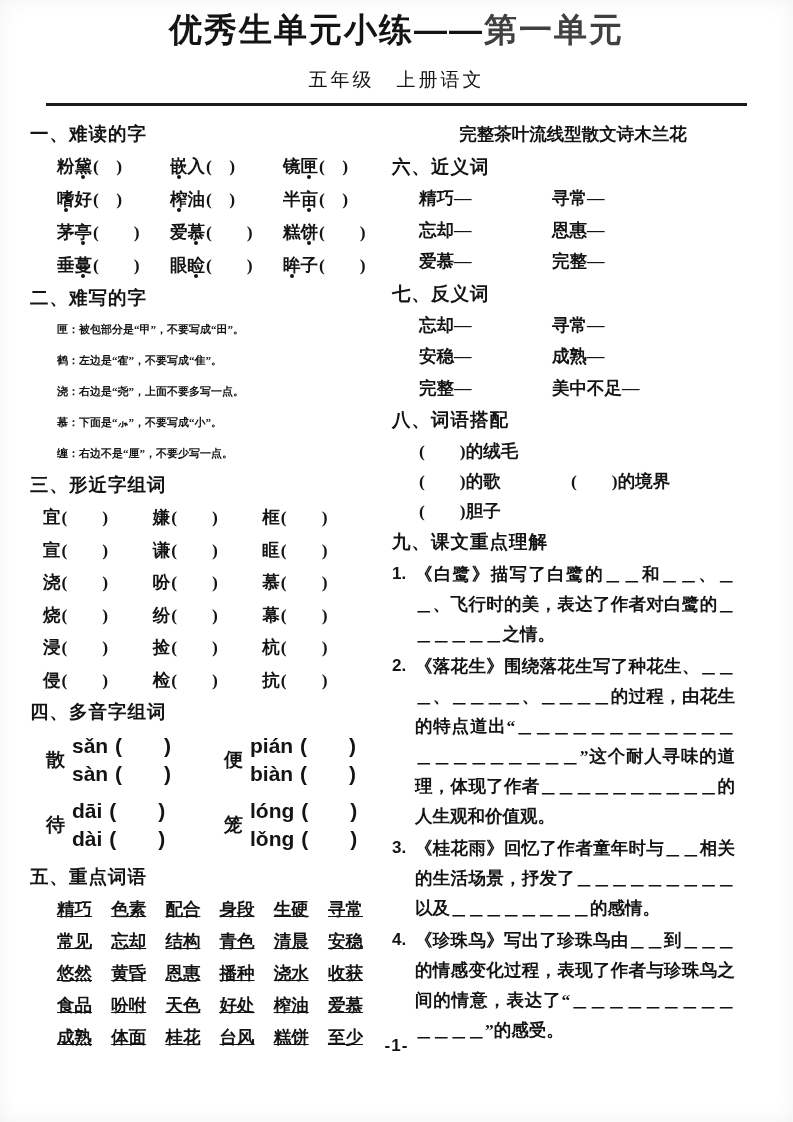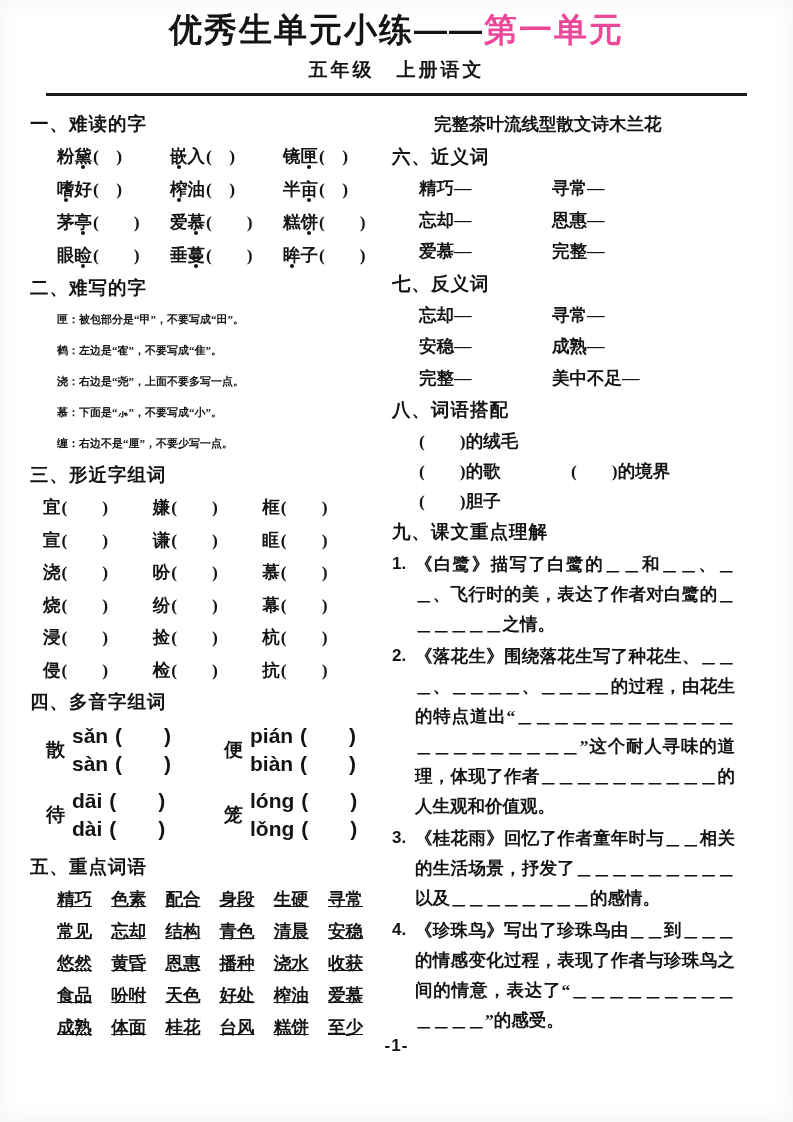--- a/index.html
+++ b/index.html
@@ -2,22 +2,22 @@
 <html><head>
 <meta charset="utf-8">
 <style>
   html,body{margin:0;padding:0;background:#e9e9e9;}
   .page{width:793px;height:1122px;margin:0 auto;background:#ffffff;position:relative;
         overflow:hidden;color:#141414;font-family:"Liberation Serif",serif;font-weight:700;
         box-shadow:inset 0 0 22px rgba(0,0,0,0.05);}
   header{padding-top:10px;text-align:center;}
   .title{margin:0;font-family:"Liberation Sans",sans-serif;font-weight:900;font-size:33px;
          letter-spacing:2px;line-height:40px;}
-  .title .red{color:#ec4899;}
-  .subtitle{margin-top:7px;font-size:19px;font-weight:700;letter-spacing:3px;}
+  .title .red{color:#404040;}
+  .subtitle{margin-top:17px;font-size:19px;font-weight:400;letter-spacing:3px;}
   .rule{border-top:3px solid #1c1c1c;margin:10px 46px 0 46px;}
   .columns{display:flex;gap:20px;padding:12px 38px 0 30px;font-size:17.5px;}
   .col-l{width:342px;flex:none;}
   .col-r{width:343px;flex:none;}
   .sec{font-family:"Liberation Sans",sans-serif;font-weight:700;font-size:18.5px;
        letter-spacing:1px;line-height:30px;margin:1px 0;}
   
   .s1row{display:flex;line-height:33px;margin-left:27px;}
   .s1c{width:113px;white-space:nowrap;}
   .s1c:last-child{width:auto;}
@@ -32,21 +32,21 @@
   .s3c{width:112px;white-space:nowrap;}
   
   .s4row{display:flex;margin:5px 0 9px 16px;}
   .s4g{display:flex;align-items:center;}
   .s4g1{width:178px;flex:none;}
   .s4ch{font-size:19px;margin-right:7px;}
   .s4py{font-family:"Liberation Sans",sans-serif;font-weight:700;font-size:21px;line-height:28px;}
   
   .s5row{display:flex;justify-content:space-between;line-height:32px;margin-left:27px;width:306px;text-decoration:underline;}
   
-  .crow{display:flex;justify-content:flex-start;line-height:33px;margin-left:42px;width:302px;}
+  .crow{display:flex;justify-content:center;line-height:33px;margin-left:30px;width:302px;}
   .prow{display:flex;line-height:31.5px;margin-left:27px;}
   .prow .c1{width:133px;flex:none;}
   .mrow{display:flex;line-height:30px;margin-left:27px;}
   .mrow .c1{width:152px;flex:none;}
   
   .qitem{display:flex;line-height:30px;margin-top:2px;}
   .qnum{width:23px;flex:none;font-family:"Liberation Sans",sans-serif;font-size:17px;}
   .qtext{flex:1;text-align:justify;}
   .footer{position:absolute;left:0;right:0;top:1036px;text-align:center;
           font-family:"Liberation Sans",sans-serif;font-weight:700;font-size:17px;letter-spacing:1px;}
@@ -78,22 +78,22 @@
         <span class="s1c"><span></span><span class="em">嗜</span><span>好</span><span class="par">(　)</span></span>
         <span class="s1c"><span></span><span class="em">榨</span><span>油</span><span class="par">(　)</span></span>
         <span class="s1c"><span>半</span><span class="em">亩</span><span></span><span class="par">(　)</span></span>
       </div>
       <div class="s1row">
         <span class="s1c"><span>茅</span><span class="em">亭</span><span></span><span class="par">(　　)</span></span>
         <span class="s1c"><span>爱</span><span class="em">慕</span><span></span><span class="par">(　　)</span></span>
         <span class="s1c"><span>糕</span><span class="em">饼</span><span></span><span class="par">(　　)</span></span>
       </div>
       <div class="s1row">
+        <span class="s1c"><span>垂</span><span class="em">蔓</span><span></span><span class="par">(　　)</span></span>
         <span class="s1c"><span>眼</span><span class="em">睑</span><span></span><span class="par">(　　)</span></span>
-        <span class="s1c"><span>垂</span><span class="em">蔓</span><span></span><span class="par">(　　)</span></span>
         <span class="s1c"><span></span><span class="em">眸</span><span>子</span><span class="par">(　　)</span></span>
       </div>
 
       <div class="sec">二、难写的字</div>
       <div class="s2line">匣：被包部分是“甲”，不要写成“田”。</div>
       <div class="s2line">鹤：左边是“隺”，不要写成“隹”。</div>
       <div class="s2line">浇：右边是“尧”，上面不要多写一点。</div>
       <div class="s2line">慕：下面是“⺗”，不要写成“小”。</div>
       <div class="s2line">缠：右边不是“厘”，不要少写一点。</div>
 

